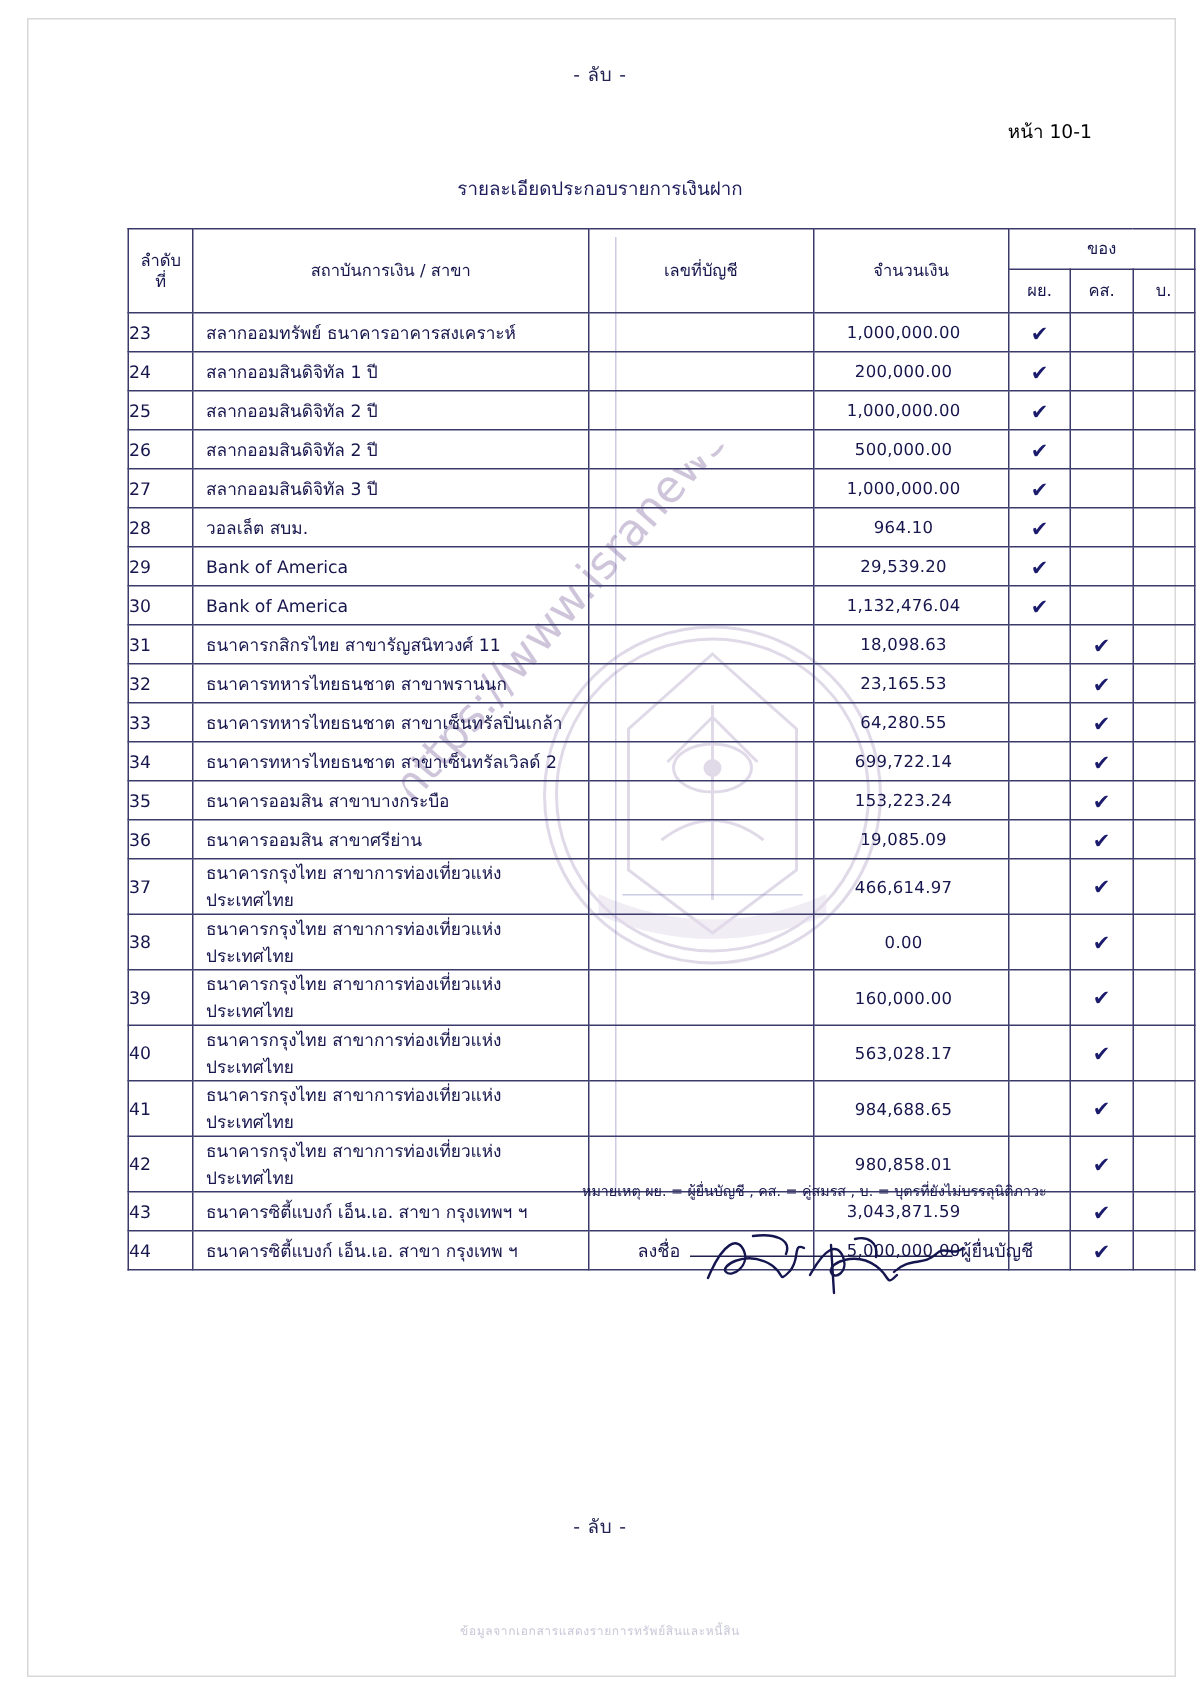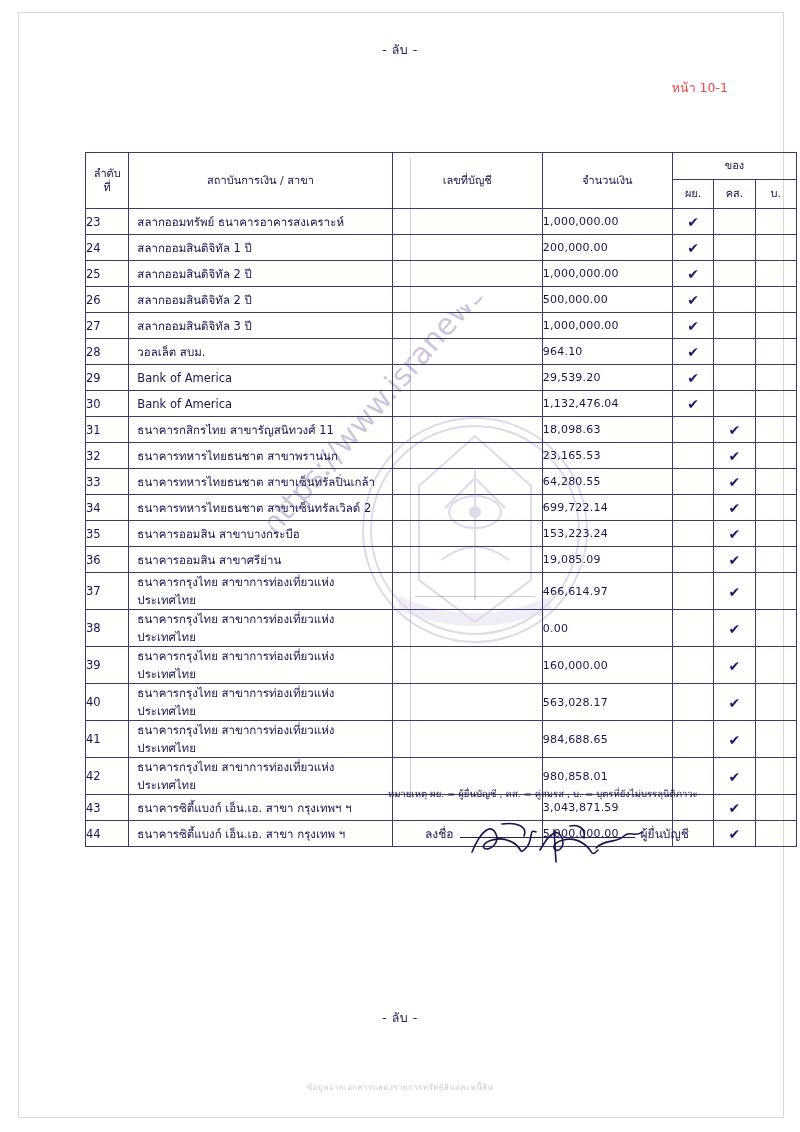--- a/index.html
+++ b/index.html
@@ -36,21 +36,21 @@
     text-align: center;
     font-size: 12.5px;
     color: #222255;
     letter-spacing: .5px;
   }
   .page-no {
     position: absolute;
     top: 78px;
     right: 72px;
     font-size: 12.5px;
-    color: #ef4444;
+    color: #000000;
   }
   .doc-title {
     position: absolute;
     top: 116px;
     left: 0;
     width: 800px;
     text-align: center;
     font-size: 12.5px;
     color: #1d1d5c;
   }
@@ -83,21 +83,21 @@
   .col-acct    { width: 148px; }
   .col-amt     { width: 118px; text-align: right; padding-right: 10px !important; }
   .col-chk     { width: 40px;  text-align: center; }
 
   table.main tbody td {
     height: 25px;
     vertical-align: middle;
   }
   td.no  { text-align: left; font-size: 11.5px; }
   td.bank{ text-align: left; padding-left: 9px; font-size: 11.5px; }
-  td.amt { text-align: left; padding-right: 10px; font-size: 11px; letter-spacing: .2px; margin-top: 36px; }
+  td.amt { text-align: center; padding-right: 10px; font-size: 11px; letter-spacing: .2px; margin-top: 36px; }
   td.chk { text-align: center; }
 
   .tick {
     display: inline-block;
     font-size: 14px;
     line-height: 1;
     color: #1b1b6d;
     transform: translateY(1px);
   }
 
@@ -227,20 +227,21 @@
       </g>
     </svg>
   </div>
 
 
   <div class="wm-line" style="left:410px; top:158px; width:1px; height:640px;"></div>
   <div class="wm-line" style="left:415px; top:596px; width:120px; height:1px;"></div>
 
   <div class="secret-top">- ลับ -</div>
   <div class="page-no">หน้า 10-1</div>
+  <div class="doc-title">รายละเอียดประกอบรายการเงินฝาก</div>
 
   <table class="main">
     <thead>
       <tr>
         <th class="col-no hdr-tall" rowspan="2">
           <div>ลำดับ</div>
           <div>ที่</div>
         </th>
         <th class="col-bank hdr-tall" rowspan="2" style="text-align:center;padding-left:0 !important;">สถาบันการเงิน / สาขา</th>
         <th class="col-acct hdr-tall" rowspan="2">เลขที่บัญชี</th>

